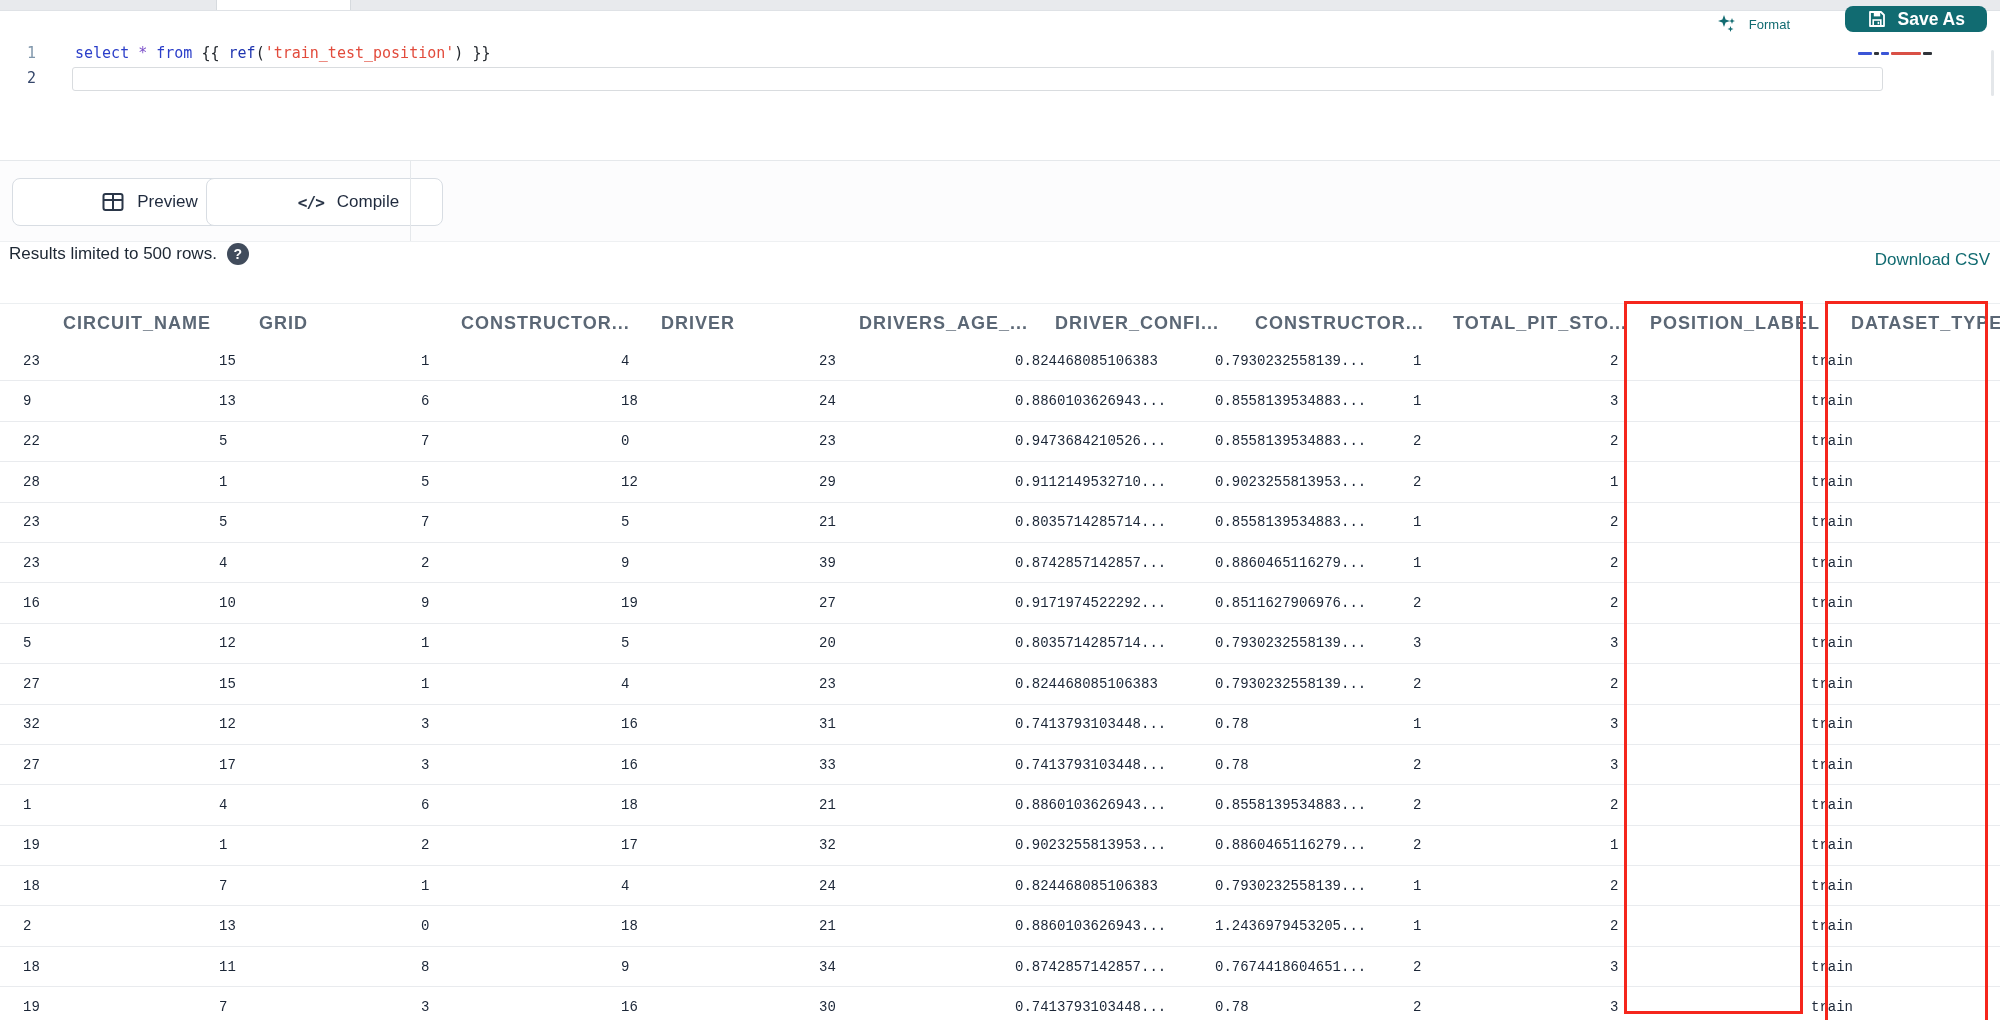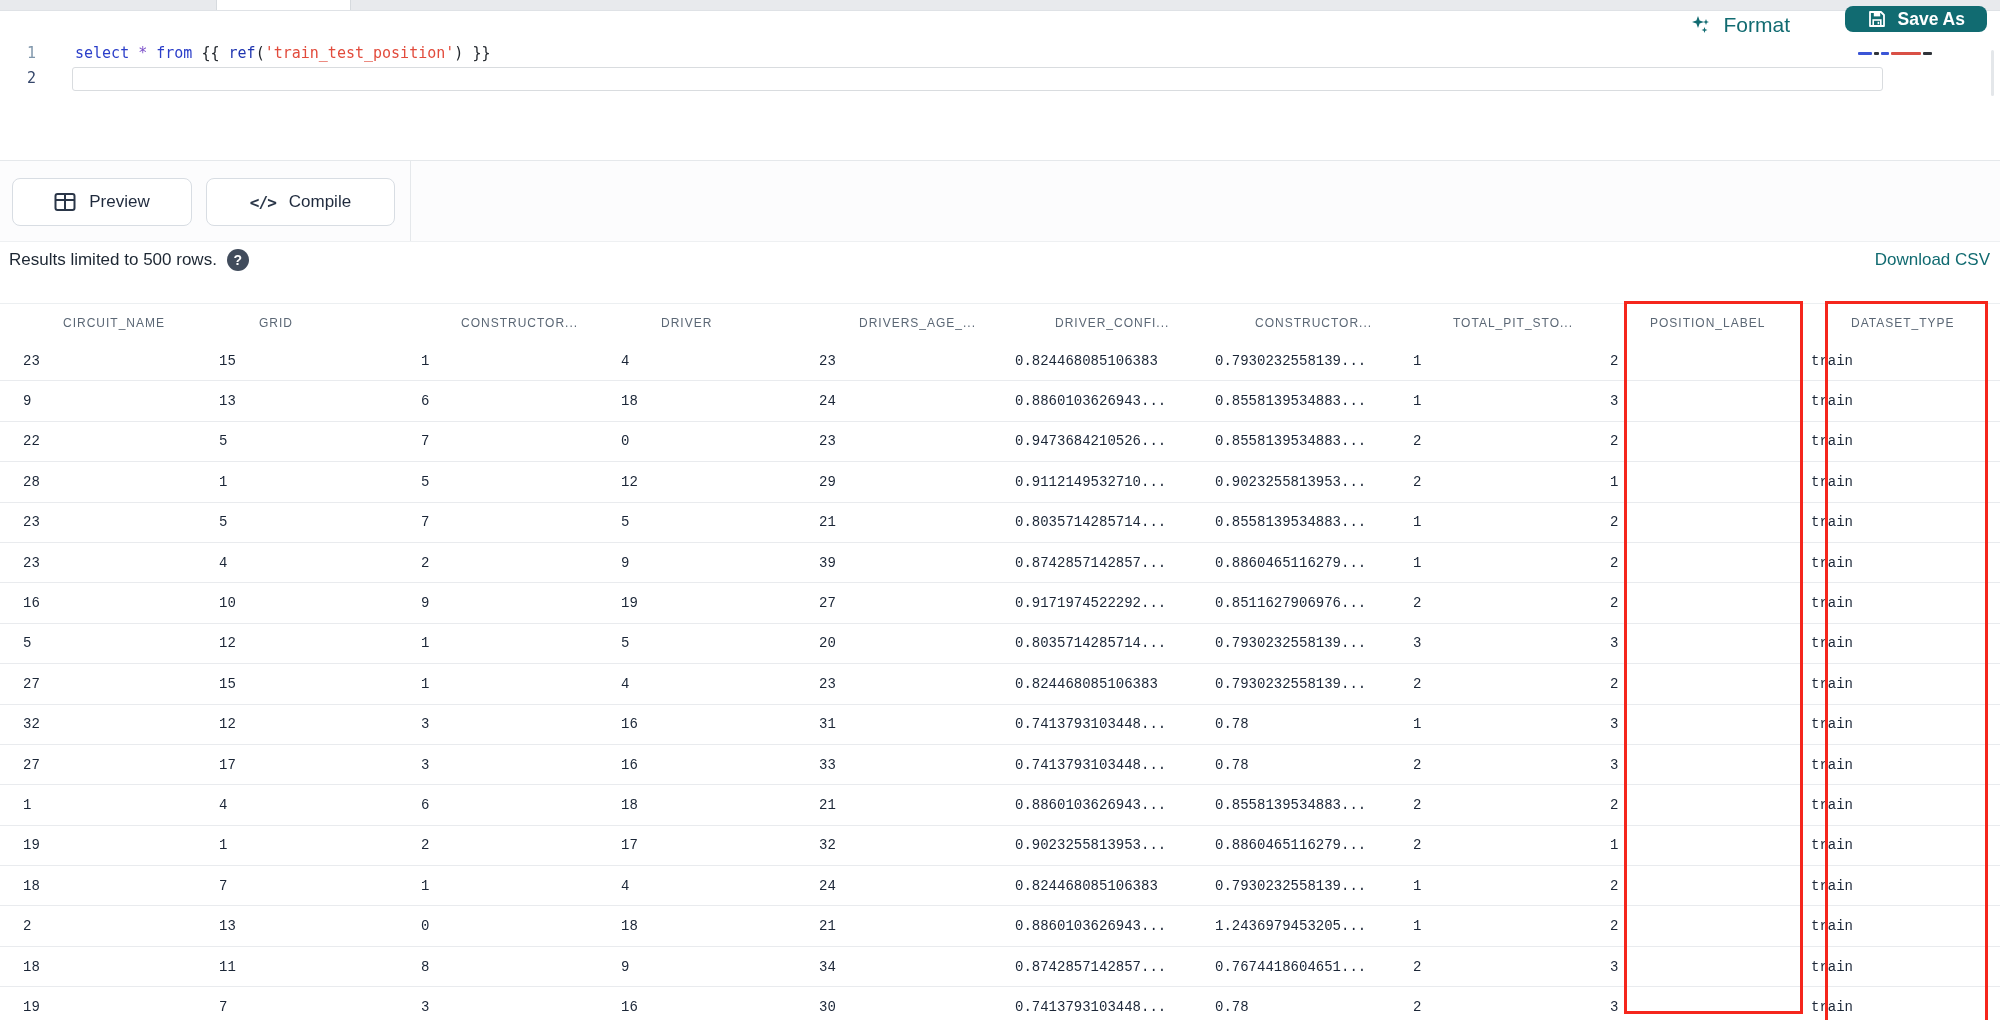--- a/index.html
+++ b/index.html
@@ -6,21 +6,21 @@
   .app{position:relative;width:2000px;height:1020px;background:#ffffff;overflow:hidden;
        font-family:"Liberation Sans", sans-serif;color:#1B2637;}
 
   
   .top-strip{position:absolute;left:0;top:0;width:2000px;height:10px;background:#e8eaed;border-bottom:1px solid #dfe2e6;}
   .top-strip .active-notch{position:absolute;left:216px;top:0;width:133px;height:10px;background:#ffffff;
        border-left:1px solid #d6dade;border-right:1px solid #d6dade;}
 
   
   .format-btn{position:absolute;top:13px;right:210px;display:flex;align-items:center;gap:11px;
-       color:var(--accent-teal);font-size:21px;cursor:pointer;}
+       color:var(--accent-teal);font-size:13px;cursor:pointer;}
   .saveas-btn{position:absolute;top:6px;right:13px;height:26px;padding:0 22px;border-radius:8px;
        background:var(--accent-teal);color:#fff;display:flex;align-items:center;gap:11px;
        font-size:17.5px;font-weight:700;cursor:pointer;}
   .minimap{position:absolute;left:1858px;top:51px;height:4px;display:flex;gap:2px;align-items:center;}
   .minimap i{display:block;height:3px;border-radius:1px;}
   .editor-scrollbar{position:absolute;right:6px;top:50px;width:3px;height:46px;background:#e4e7ea;border-radius:2px;}
 
   
   .editor{position:absolute;left:0;top:38px;width:2000px;height:122px;font-family:"DejaVu Sans Mono", monospace;}
   .gutter-num{position:absolute;left:0;width:36px;text-align:right;font-size:15px;line-height:22px;}
@@ -31,41 +31,41 @@
   .tok-keyword{color:var(--keyword-blue);}
   .tok-operator{color:#7B4FC9;}
   .tok-function{color:#1F35B0;}
   .tok-string{color:var(--string-red);}
   .tok-plain,.tok-brace,.tok-paren{color:#21262c;}
 
   
   .actions-bar{position:absolute;left:0;top:160px;width:2000px;height:80px;background:#fcfcfd;
        border-top:1px solid #e5e8eb;border-bottom:1px solid #eef0f2;}
   .btn{position:absolute;top:17px;height:46px;background:#fff;border:1px solid #d8dde3;border-radius:8px;
-       display:flex;align-items:center;justify-content:center;gap:13px;font-size:17px;color:#1f2a3d;cursor:pointer;}
+       display:flex;align-items:center;justify-content:center;gap:13px;font-size:17px;color:#1f2a3d;cursor:pointer;padding-left:48px;}
   .preview-btn{left:12px;width:178px;}
   .compile-btn{left:206px;width:187px;}
   .vdivider{position:absolute;left:410px;top:0;width:1px;height:80px;background:#e5e8eb;}
   .tabs{position:absolute;left:443px;top:0;height:80px;display:flex;gap:56px;}
   .tab{position:relative;height:100%;display:flex;align-items:center;justify-content:center;
        font-size:17px;color:#1f2a3d;cursor:pointer;min-width:90px;}
   .tab-underline{position:absolute;left:0;right:0;bottom:1px;height:5px;background:var(--tab-underline);}
   .code-glyph{font-family:"DejaVu Sans Mono", monospace;font-weight:bold;font-size:16px;color:#2a3648;letter-spacing:-1px;}
 
   
-  .limit-note{position:absolute;left:9px;top:249px;font-size:17px;color:#1d2733;display:flex;align-items:center;gap:10px;}
+  .limit-note{position:absolute;left:9px;top:243px;font-size:17px;color:#1d2733;display:flex;align-items:center;gap:10px;}
   .help-icon{width:22px;height:22px;border-radius:50%;background:#414c5c;color:#fff;font-size:14px;font-weight:bold;
        display:flex;align-items:center;justify-content:center;cursor:pointer;}
   .download-csv{position:absolute;right:10px;top:250px;font-size:17px;color:var(--accent-teal);cursor:pointer;}
 
   
   .grid-row{display:grid;grid-template-columns:196px 202px 200px 198px 196px 200px 198px 197px 201px 1fr;padding-left:63px;}
   .table-header{position:absolute;left:0;top:303px;width:2000px;height:38px;align-items:center;
        border-top:1px solid #eceff1;background:#fff;}
-  .th{font-size:12px;font-weight:normal;letter-spacing:1px;color:var(--header-text);white-space:nowrap;overflow:hidden;}
+  .th{font-size:18px;font-weight:bold;letter-spacing:1px;color:var(--header-text);white-space:nowrap;overflow:hidden;}
   .table-body{position:absolute;left:0;top:341px;width:2000px;}
   .tr{height:40.4px;align-items:center;border-bottom:1px solid #e9ebee;background:#fff;box-sizing:border-box;padding-left:20px;}
   .td{font-family:"Liberation Mono", monospace;font-size:14px;color:var(--cell-text);padding-left:3px;
       white-space:nowrap;overflow:hidden;}
 
   
   .red-box{position:absolute;border:3px solid var(--annotation-red);z-index:5;pointer-events:none;}
   .red-box-position{left:1624px;top:301px;width:173px;height:707px;}
   .red-box-dataset{left:1825px;top:301px;width:157px;height:717px;}
 

